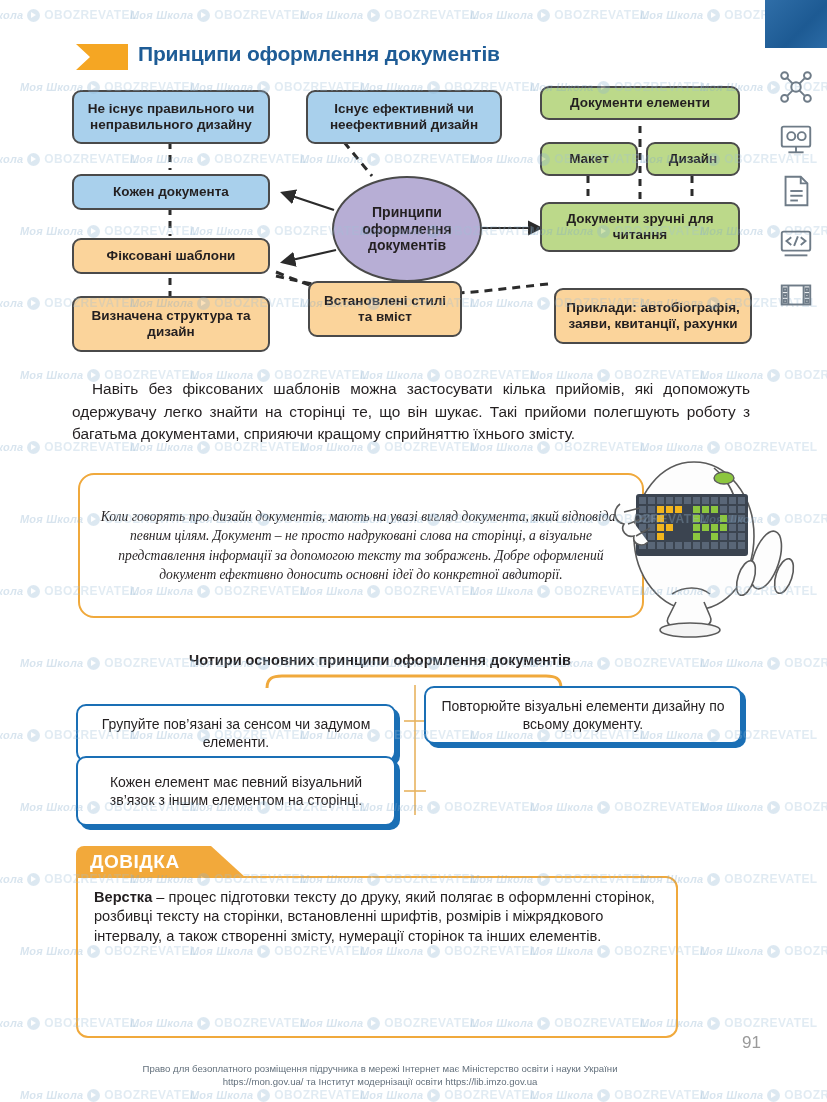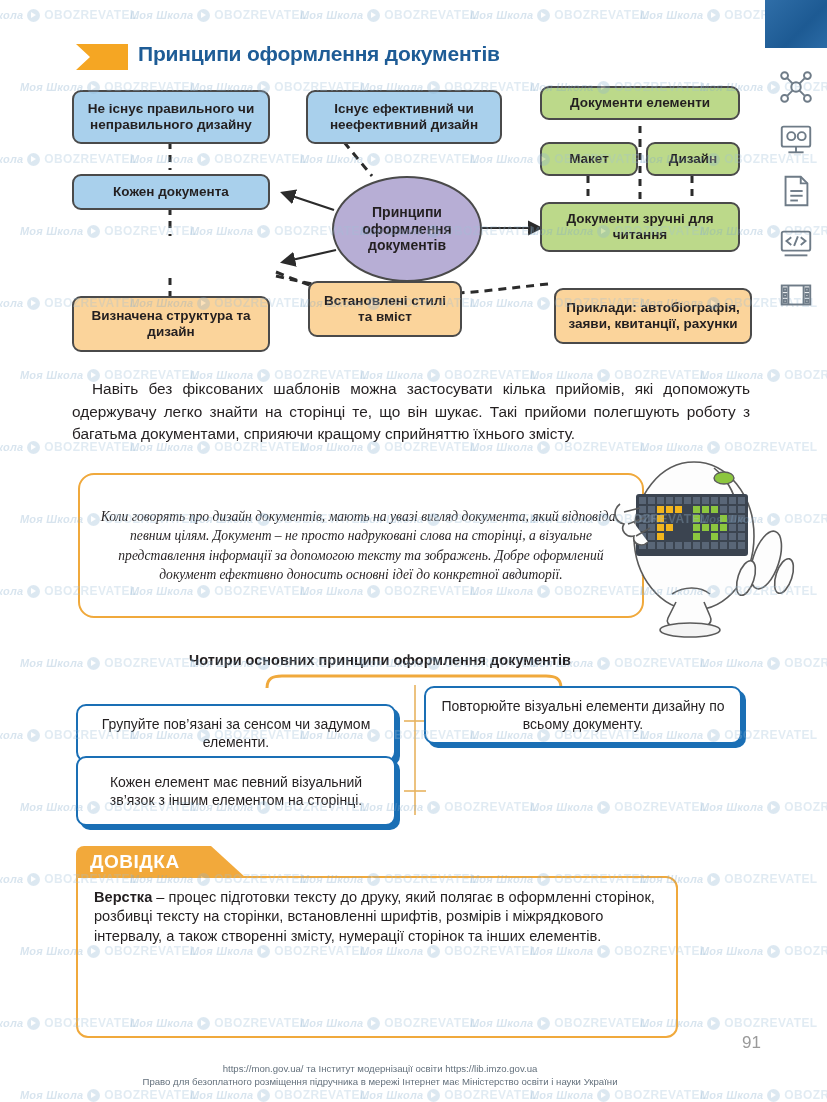--- a/index.html
+++ b/index.html
@@ -604,20 +604,21 @@
         <path d="M276,196 C400,226 470,212 548,204"></path>
       </g>
     </svg>
 
     <div class="dbox blue" style="left:72px;top:10px;width:198px;height:54px">Не існує правильного чи неправильного дизайну</div>
 
     <div class="dbox blue" style="left:306px;top:10px;width:196px;height:54px">Існує ефективний чи неефективний дизайн</div>
 
     <div class="dbox blue" style="left:72px;top:94px;width:198px;height:36px">Кожен документа</div>
 
+    <div class="dbox orange" style="left:72px;top:158px;width:198px;height:36px">Фіксовані шаблони</div>
 
     <div class="dbox orange" style="left:72px;top:216px;width:198px;height:56px">Визначена структура та дизайн</div>
 
     <div class="dbox orange" style="left:308px;top:201px;width:154px;height:56px">Встановлені стилі та вміст</div>
 
     <div class="dbox orange" style="left:554px;top:208px;width:198px;height:56px">Приклади: автобіографія, заяви, квитанції, рахунки</div>
 
     <div class="dbox green" style="left:540px;top:6px;width:200px;height:34px">Документи елементи</div>
 
     <div class="dbox green" style="left:540px;top:62px;width:98px;height:34px">Макет</div>
@@ -755,17 +756,17 @@
     </div>
     <div class="dov-body">
       <p>
         <b>Верстка</b><span> – процес підготовки тексту до друку, який полягає в оформленні сторінок, розбивці тексту на сторінки, встановленні шрифтів, розмірів і міжрядкового інтервалу, а також створенні змісту, нумерації сторінок та інших елементів.</span>
       </p>
     </div>
   </div>
 
   <div class="pageno">91</div>
   <div class="footer">
+    <div>Право для безоплатного розміщення підручника в мережі Інтернет має Міністерство освіти і науки України</div>
     <div>https://mon.gov.ua/ та Інститут модернізації освіти https://lib.imzo.gov.ua</div>
-    <div>Право для безоплатного розміщення підручника в мережі Інтернет має Міністерство освіти і науки України</div>
   </div>
 
 </div>
 
 </body></html>

